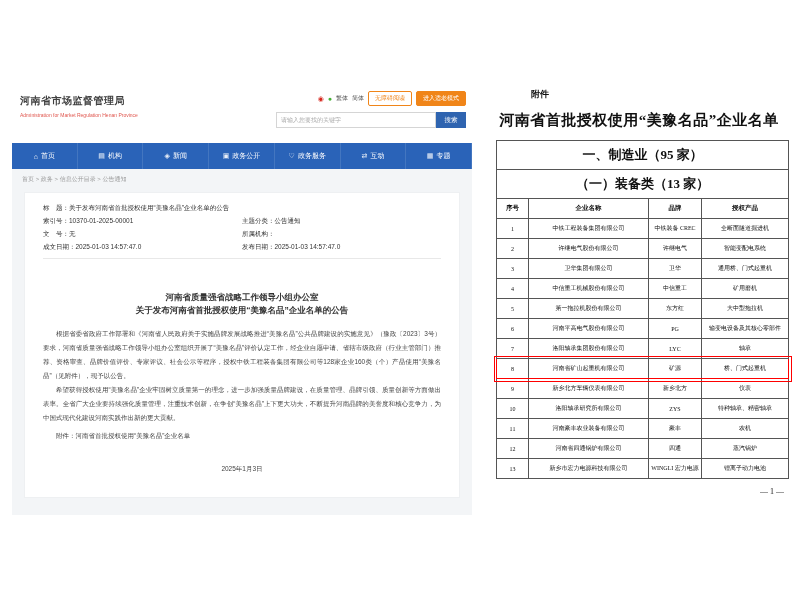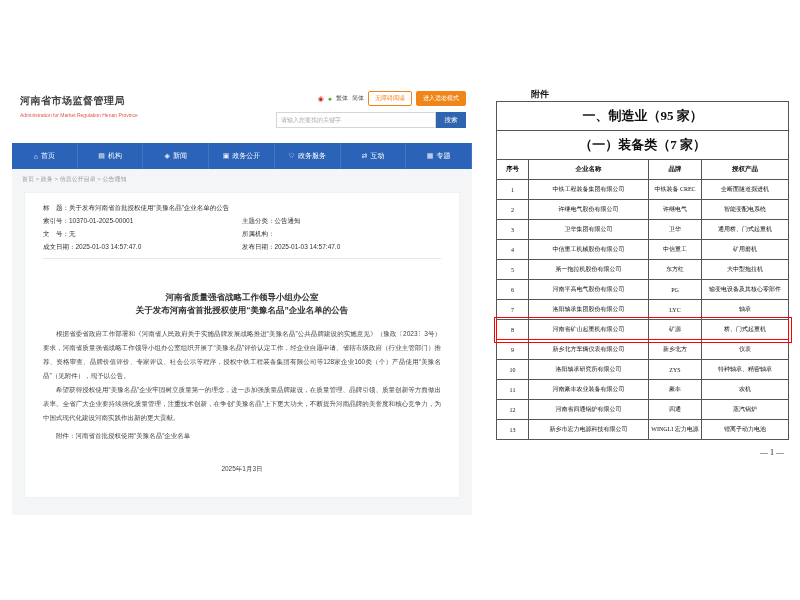--- a/index.html
+++ b/index.html
@@ -156,34 +156,35 @@
 
       <div class="pdf-row">
         <span class="pdf-link">附件：河南省首批授权使用“美豫名品”企业名单.pdf</span>
       </div>
     </div>
   </div>
 </div>
 
 <div class="doc">
   <div class="doc-label">附件</div>
+  <div class="doc-title">河南省首批授权使用“美豫名品”企业名单</div>
 
   <table class="doc-table">
     <colgroup>
         <col style="width:32px">
         <col style="width:120px">
         <col style="width:53px">
         <col style="width:87px">
       </colgroup>
     <tbody>
       <tr class="sec-row">
         <td colspan="4">一、制造业（95 家）</td>
       </tr>
       <tr class="sec-row">
-        <td colspan="4">（一）装备类（7 家）</td>
+        <td colspan="4">（一）装备类（13 家）</td>
       </tr>
       <tr class="head-row">
         <td>序号</td>
         <td>企业名称</td>
         <td>品牌</td>
         <td>授权产品</td>
       </tr>
 
   <tr>
     <td>1</td>

